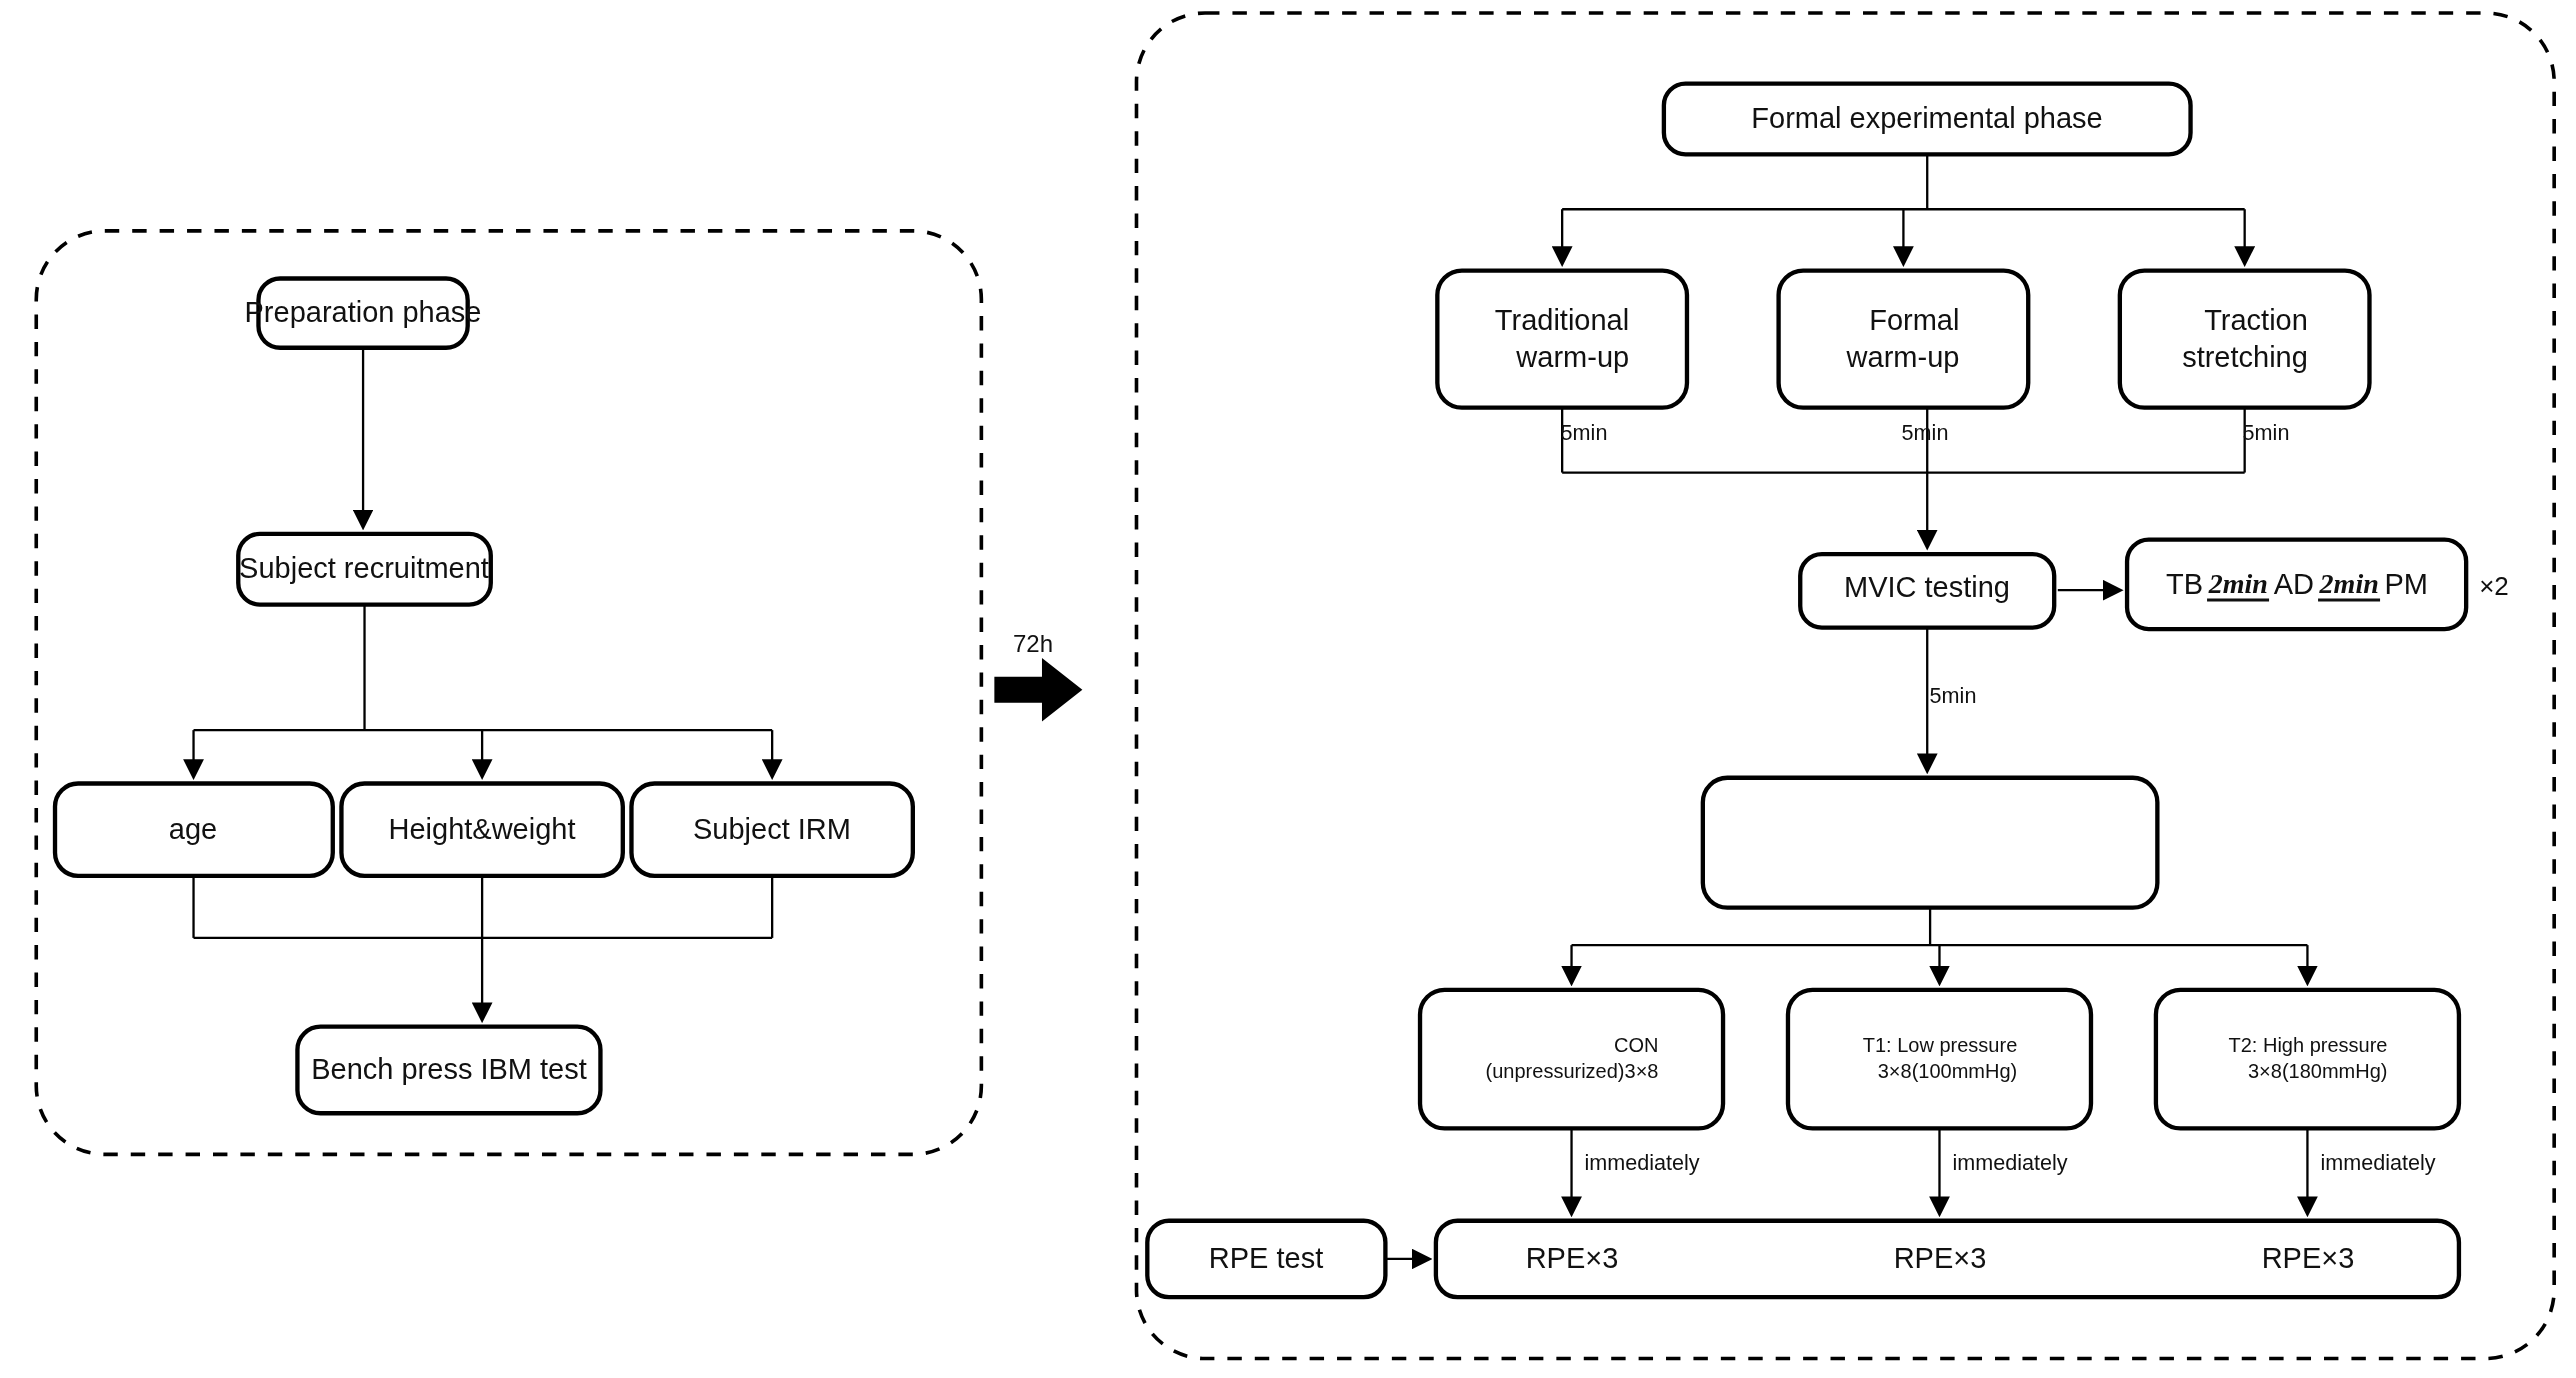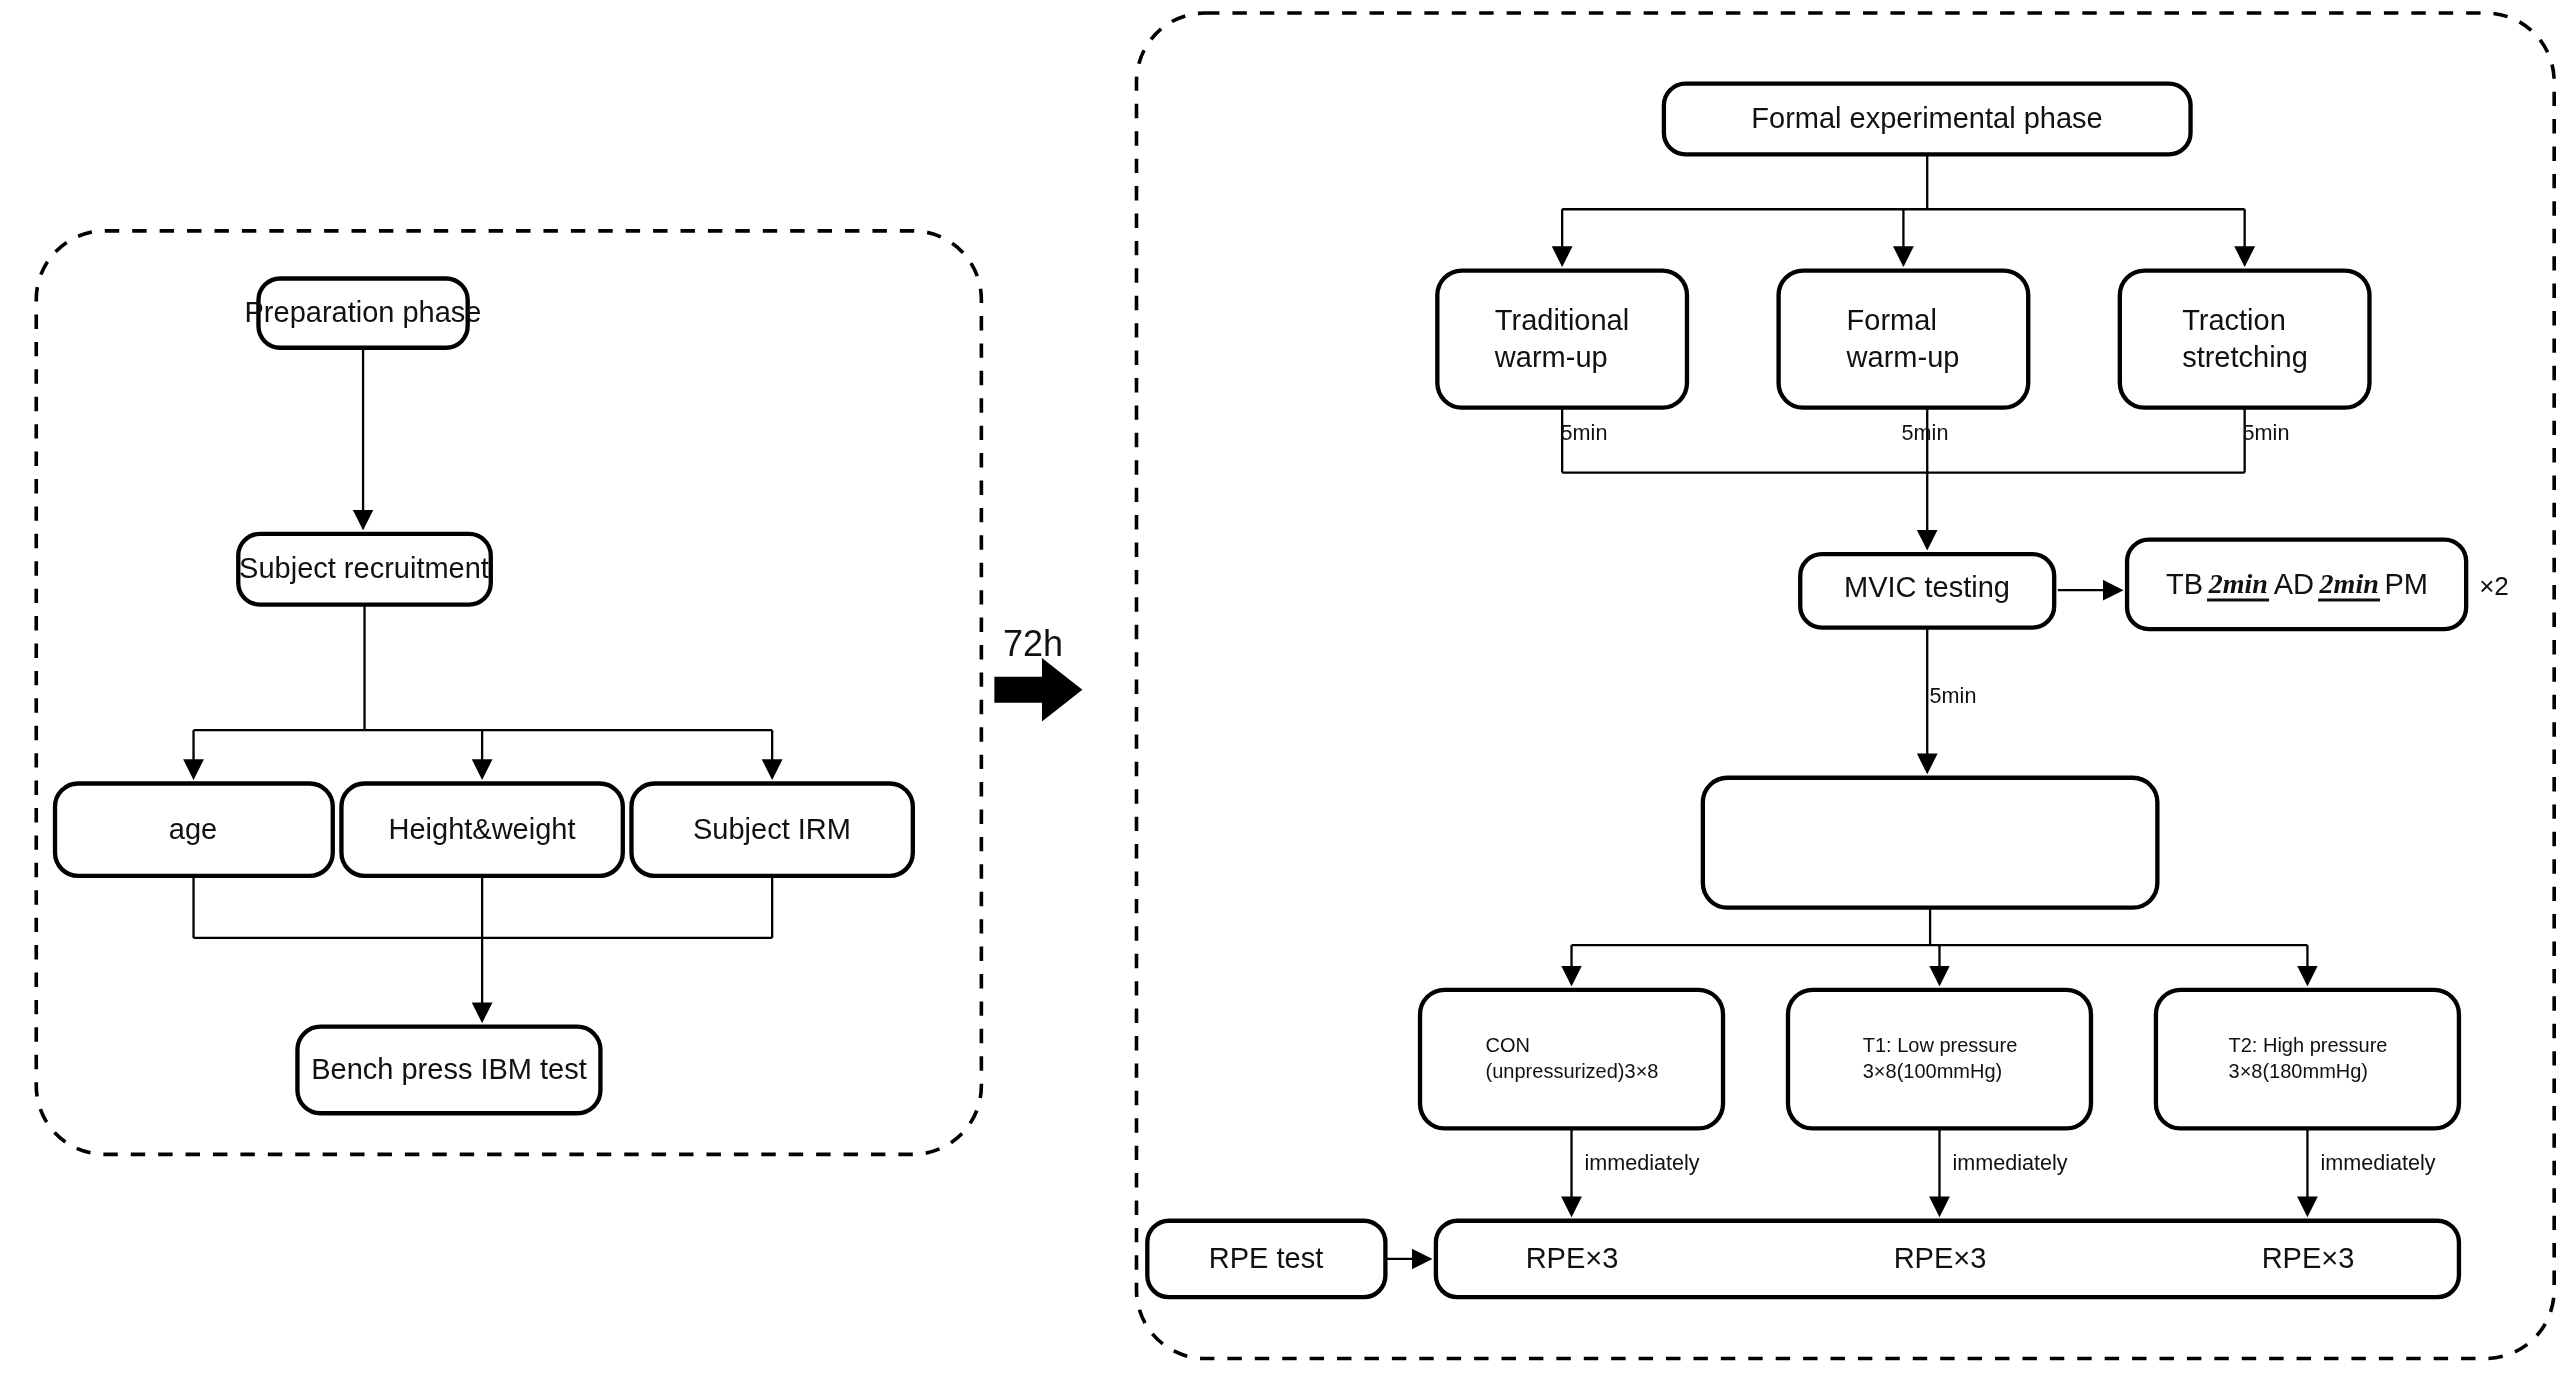--- a/index.html
+++ b/index.html
@@ -5,26 +5,26 @@
   html,body{margin:0;padding:0;background:#ffffff;}
   body{width:2576px;height:1378px;font-family:"Liberation Sans",sans-serif;}
   #stage{position:relative;width:2576px;height:1378px;overflow:hidden;background:#fff;}
   svg.layer{position:absolute;left:0;top:0;width:2576px;height:1378px;}
 
   .panel-dash{fill:none;stroke:#000;stroke-width:5;stroke-dasharray:20 18;}
   .nodebox{fill:#ffffff;stroke:#000000;stroke-width:6;}
   .conn{stroke:#000000;stroke-width:3.2;fill:none;}
 
   .lbl{position:absolute;color:#111;font-family:"Liberation Sans",sans-serif;
-       text-align:left;line-height:1.28;white-space:pre-line;}
+       text-align:right;line-height:1.28;white-space:pre-line;}
   .lbl.c{transform:translate(-50%,-50%);}
   .node-text{font-size:29px;}
   .node-text-sm{font-size:20px;}
   .edge-lbl{font-size:21.6px;}
-  .big-lbl{font-size:36px;}
+  .big-lbl{font-size:24px;}
 
   .note-block{position:absolute;font-family:"Liberation Serif",serif;font-weight:bold;
               font-size:24px;line-height:1.42;color:#000;text-align:justify;
               text-justify:inter-word;}
 
   .formula{position:absolute;transform:translate(-50%,-50%);
            font-family:"Liberation Sans",sans-serif;font-size:29px;color:#111;
            display:flex;align-items:center;justify-content:center;white-space:nowrap;}
   .frac{display:inline-flex;flex-direction:column;align-items:center;
         justify-content:flex-end;margin:0 1.4px;position:relative;top:1.4px;}

